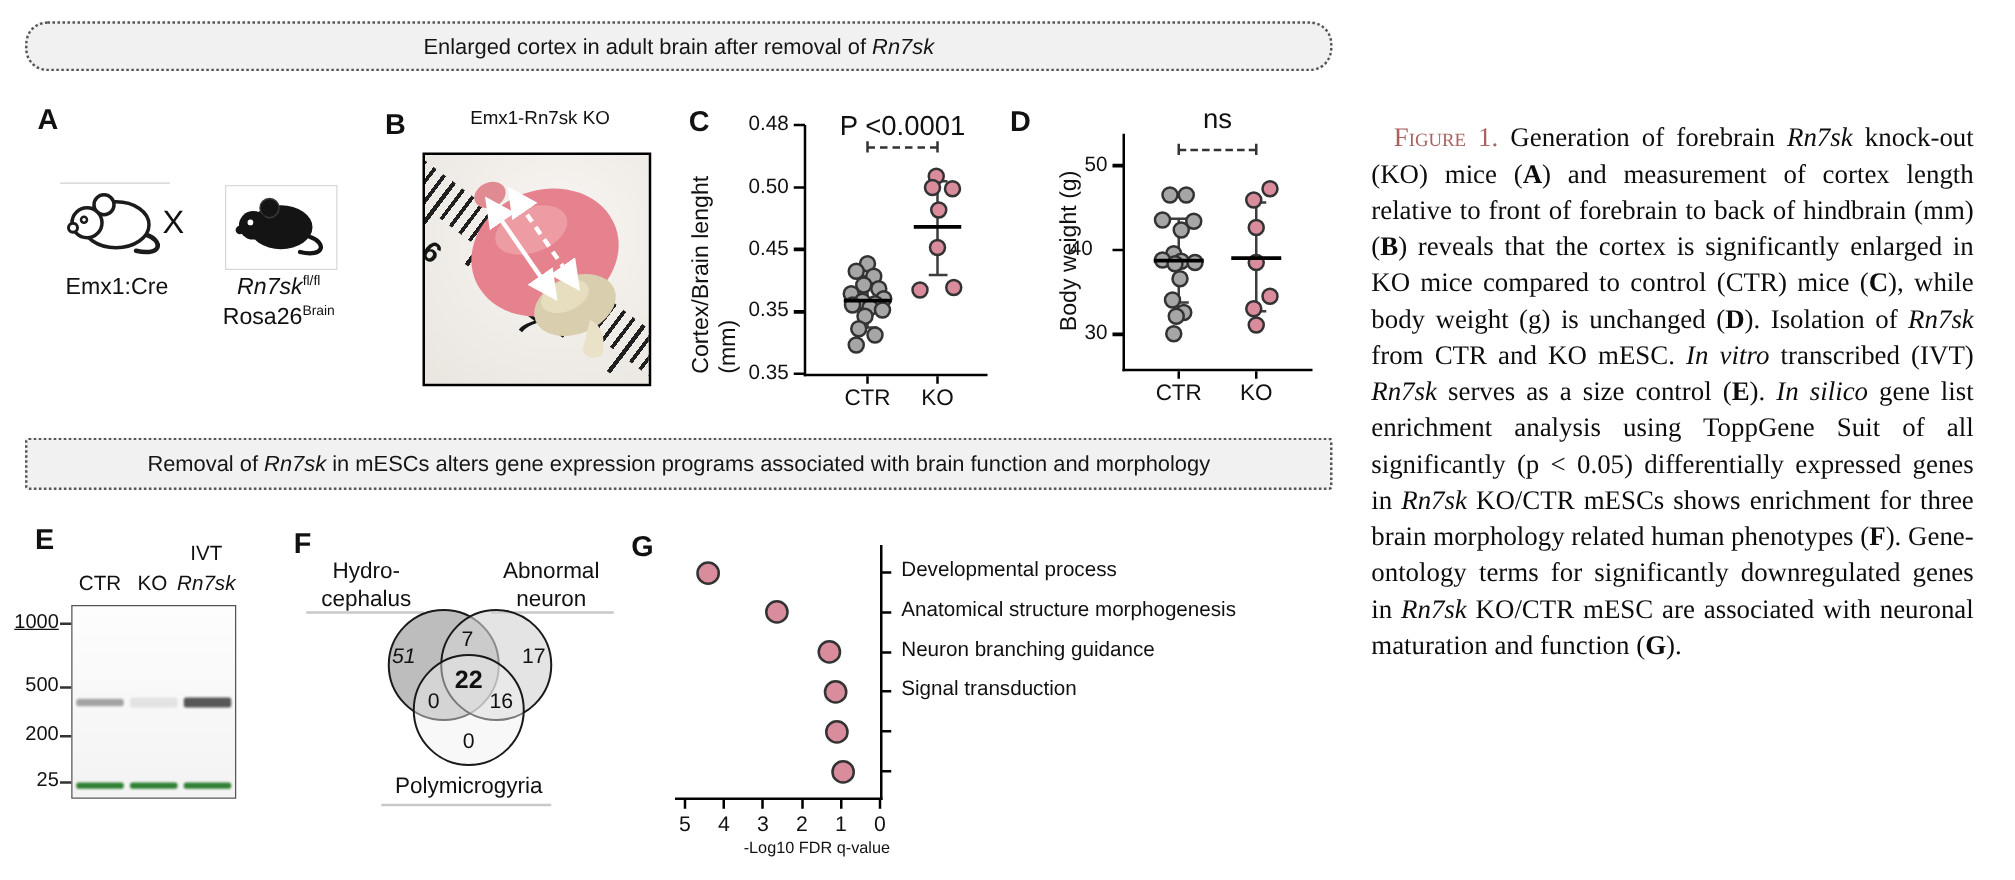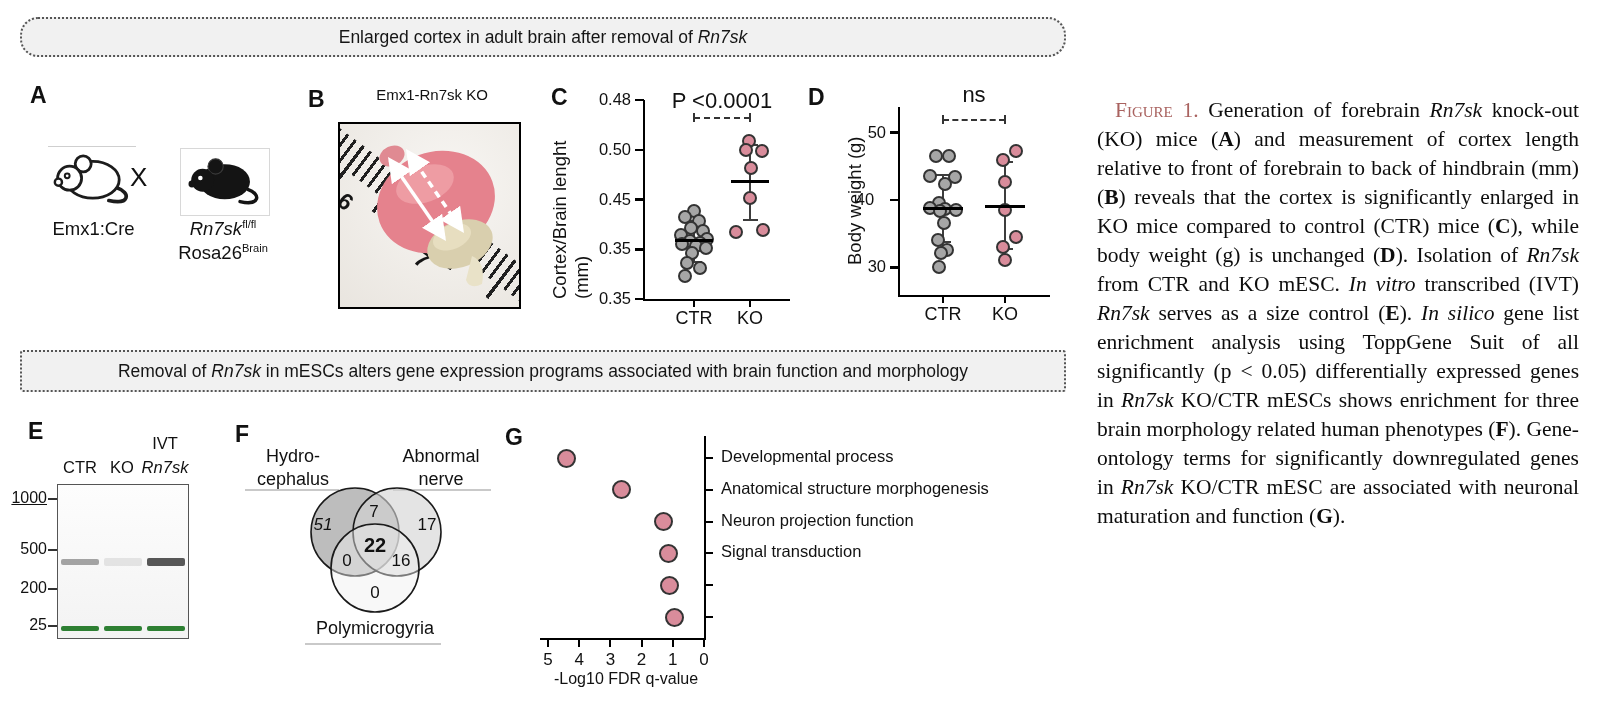--- a/index.html
+++ b/index.html
@@ -25,21 +25,21 @@
   .errcap{position:absolute;height:2px;background:#3d3d3d;}
   .meanline{position:absolute;height:3px;background:#000;}
   .annot{position:absolute;width:130px;text-align:center;font-size:22px;}
   .bracket{position:absolute;border-top:2px dashed #333;}
   .bcap{position:absolute;width:2px;height:9px;background:#333;}
   
   .grtick{position:absolute;height:2px;background:#000;width:9px;}
   .glab{position:absolute;font-size:16.5px;white-space:nowrap;}
   .gxtick{position:absolute;width:2px;height:7px;background:#000;}
   .gxlab{position:absolute;width:28px;text-align:center;font-size:17px;}
-  .gxlabel{position:absolute;text-align:center;font-size:16px;}
+  .gxlabel{position:absolute;text-align:right;font-size:13px;}
   
   .mousebox{position:absolute;width:88px;height:66px;}
   .cross{position:absolute;font-size:26px;font-weight:500;}
   .alabel{position:absolute;text-align:center;font-size:18.5px;}
   sup{font-size:0.6em;line-height:0;}
   
   .photo{position:absolute;border:2px solid #000;background:radial-gradient(circle at 60% 35%,#f8f6f3,#e9e5df);overflow:hidden;}
   .ruler{position:absolute;left:-70px;top:88px;width:340px;height:66px;transform:rotate(37deg);}
   .rt1{position:absolute;left:0;right:0;top:0;height:30px;
        background:repeating-linear-gradient(90deg,#202020 0 3px,transparent 3px 9.5px);}
@@ -263,21 +263,21 @@
   </section>
 
   <section class="panel" style="left:235px;top:403px;width:265px;height:290px;">
     <div class="pl" style="left:0px;top:18px;">F</div>
     <div class="vennlab" style="left:8px;top:42px;width:100px;">
       <div>Hydro-</div>
         <div>cephalus</div>
     </div>
     <div class="vennlab" style="left:156px;top:42px;width:100px;">
       <div>Abnormal</div>
-        <div>nerve</div>
+        <div>neuron</div>
     </div>
     <div class="vline" style="left:10px;top:86px;width:94px;"></div>
     <div class="vline" style="left:158px;top:86px;width:98px;"></div>
     <svg width="265" height="290" viewBox="0 0 265 290" style="position:absolute;left:0;top:0;">
       <circle cx="120" cy="129" r="44" stroke="#1a1a1a" stroke-width="1.6" fill-opacity="0.85" style="fill: rgb(178, 178, 178);"></circle>
       <circle cx="162" cy="129" r="44" stroke="#1a1a1a" stroke-width="1.6" fill-opacity="0.62" style="fill: rgb(212, 212, 212);"></circle>
       <circle cx="140" cy="165" r="44" stroke="#1a1a1a" stroke-width="1.6" fill-opacity="0.45" style="fill: rgb(240, 240, 240);"></circle>
     </svg>
     <div class="vnum" style="left:88px;top:122px;font-style:italic;">51</div>
     <div class="vnum" style="left:139px;top:109px;">7</div>
@@ -294,21 +294,21 @@
     <div class="pl" style="left:5px;top:18px;">G</div>
     <div class="plot rb" style="left:40px;top:30px;width:164px;height:202px;">
       <div class="gxlabel" style="left:0px;top:234px;width:172px;">-Log10 FDR q-value</div>
     <div class="grtick" style="left: 164px; top: 21px;"></div>
         <div class="glab" style="left: 181px; top: 11px;">Developmental process</div>
         <div class="dot" style="left: 17.22px; top: 12.5px; width: 19px; height: 19px; background: rgb(217, 140, 155);"></div>
         <div class="grtick" style="left: 164px; top: 52.8px;"></div>
         <div class="glab" style="left: 181px; top: 42.8px;">Anatomical structure morphogenesis</div>
         <div class="dot" style="left: 71.82px; top: 44.3px; width: 19px; height: 19px; background: rgb(217, 140, 155);"></div>
         <div class="grtick" style="left: 164px; top: 84.6px;"></div>
-        <div class="glab" style="left: 181px; top: 74.6px;">Neuron projection function</div>
+        <div class="glab" style="left: 181px; top: 74.6px;">Neuron branching guidance</div>
         <div class="dot" style="left: 113.94px; top: 76.1px; width: 19px; height: 19px; background: rgb(217, 140, 155);"></div>
         <div class="grtick" style="left: 164px; top: 116.4px;"></div>
         <div class="glab" style="left: 181px; top: 106.4px;">Signal transduction</div>
         <div class="dot" style="left: 118.62px; top: 107.9px; width: 19px; height: 19px; background: rgb(217, 140, 155);"></div>
         <div class="grtick" style="left: 164px; top: 148.2px;"></div>
         <div class="dot" style="left: 120.18px; top: 139.7px; width: 19px; height: 19px; background: rgb(217, 140, 155);"></div>
         <div class="grtick" style="left: 164px; top: 180px;"></div>
         <div class="dot" style="left: 124.86px; top: 171.5px; width: 19px; height: 19px; background: rgb(217, 140, 155);"></div>
         <div class="gxtick" style="left: 7px; top: 204px;"></div>
         <div class="gxlab" style="left: -6px; top: 214px;">5</div>

